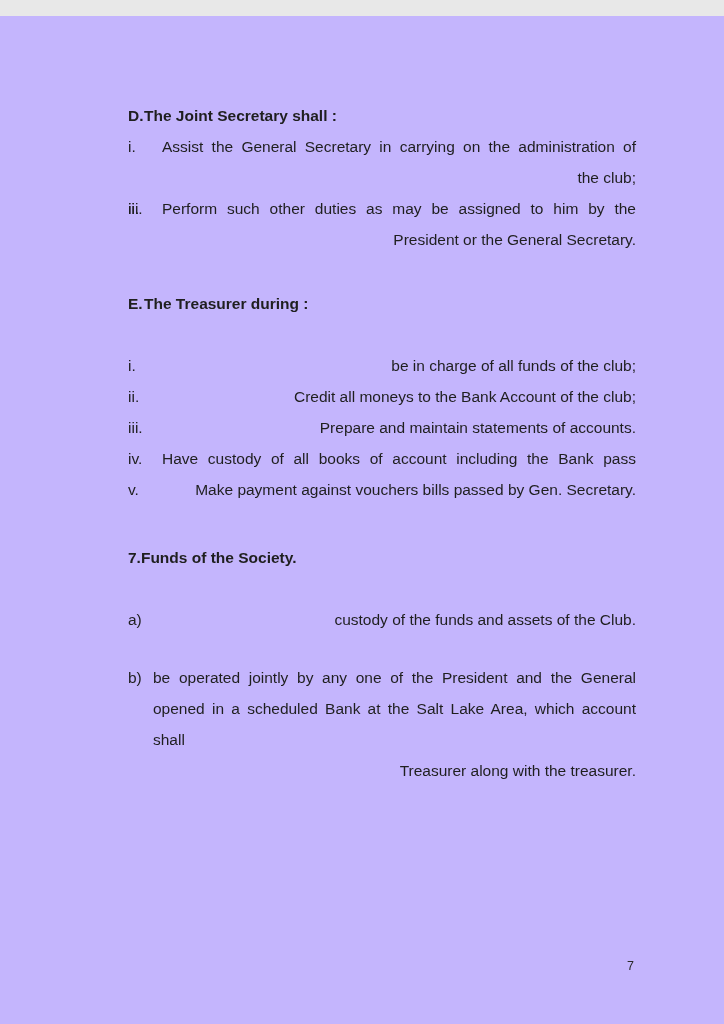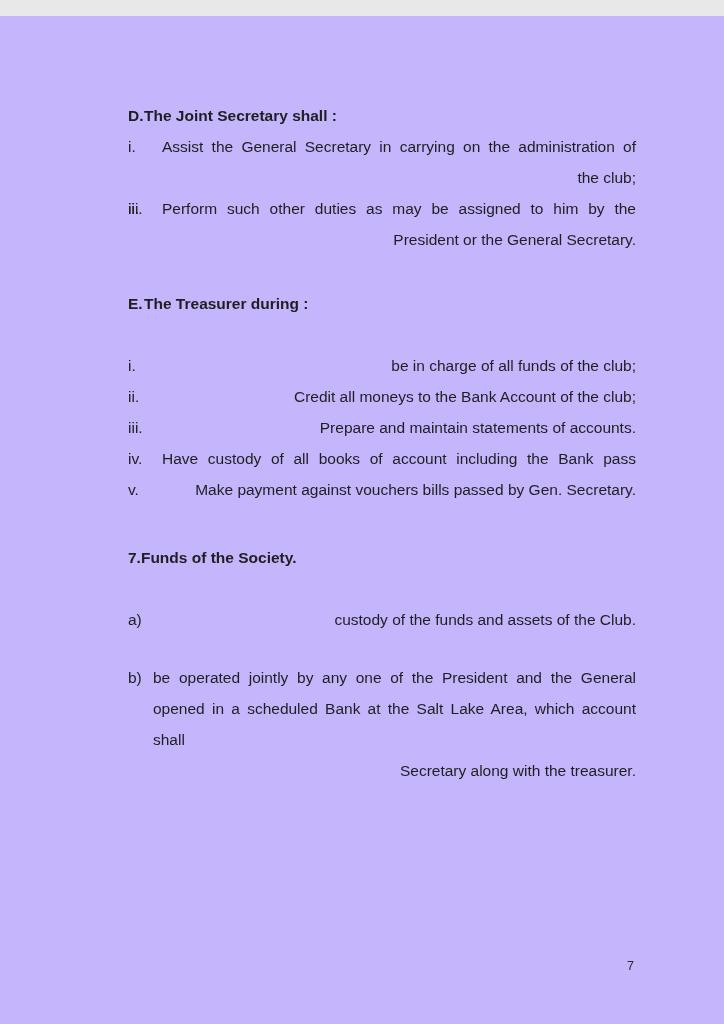--- a/index.html
+++ b/index.html
@@ -106,21 +106,21 @@
       </div>
       <div class="list">
         <div class="li alpha">
           <span class="marker">a)</span>
           <div class="line">custody of the funds and assets of the Club.</div>
         </div>
         <div class="li alpha gap">
           <span class="marker">b)</span>
           <div class="line j">be operated jointly by any one of the President and the General</div>
           <div class="line j">opened in a scheduled Bank at the Salt Lake Area, which account shall</div>
-          <div class="line">Secretary along with the treasurer.</div>
+          <div class="line">Treasurer along with the treasurer.</div>
         </div>
       </div>
     </div>
 
   </div>
 
   <div class="page-number">7</div>
 </div>
 
 </body></html>

